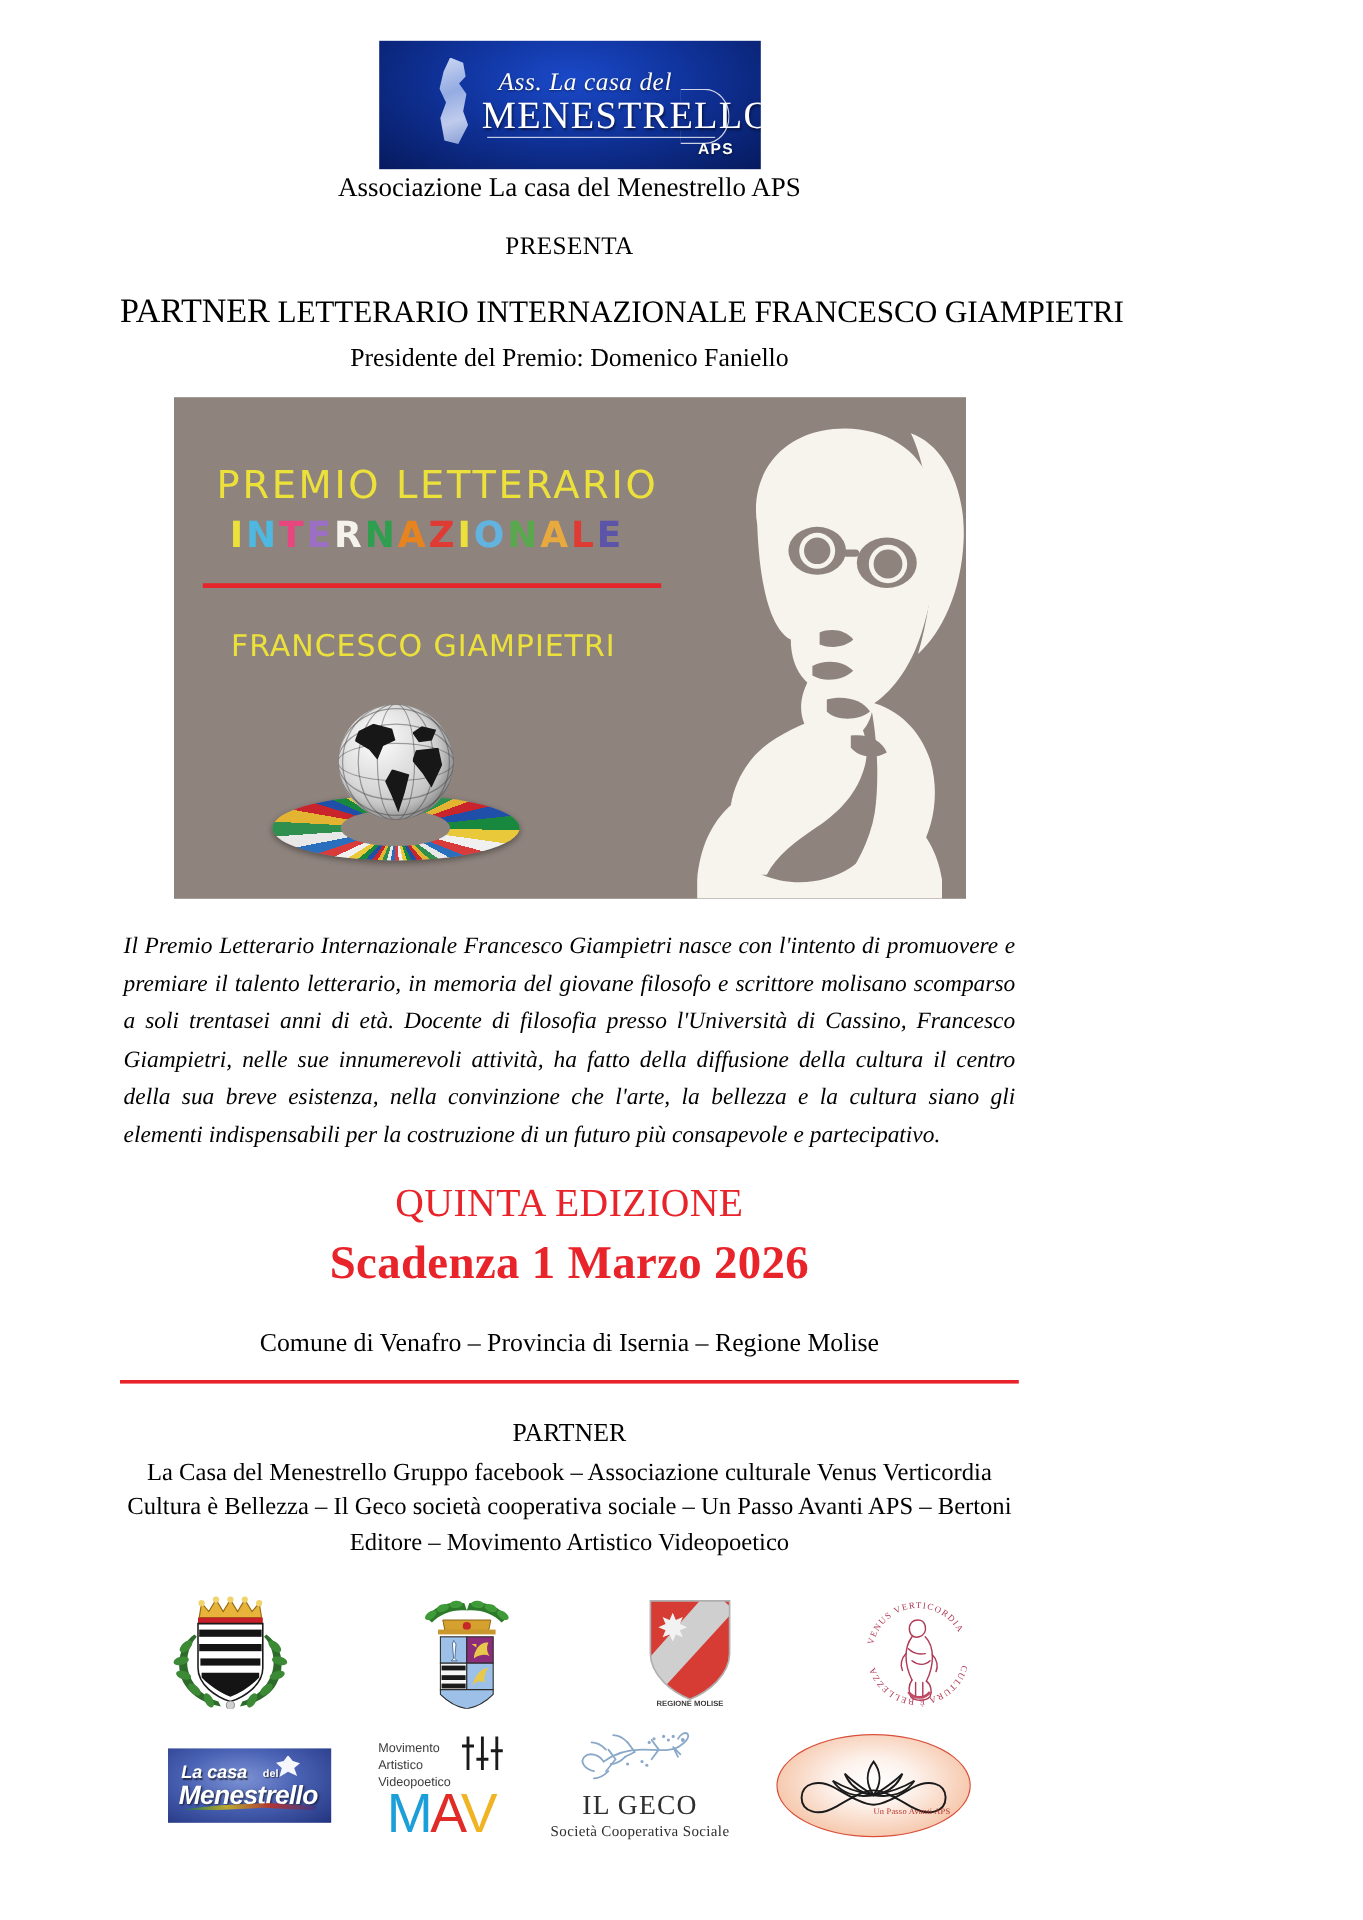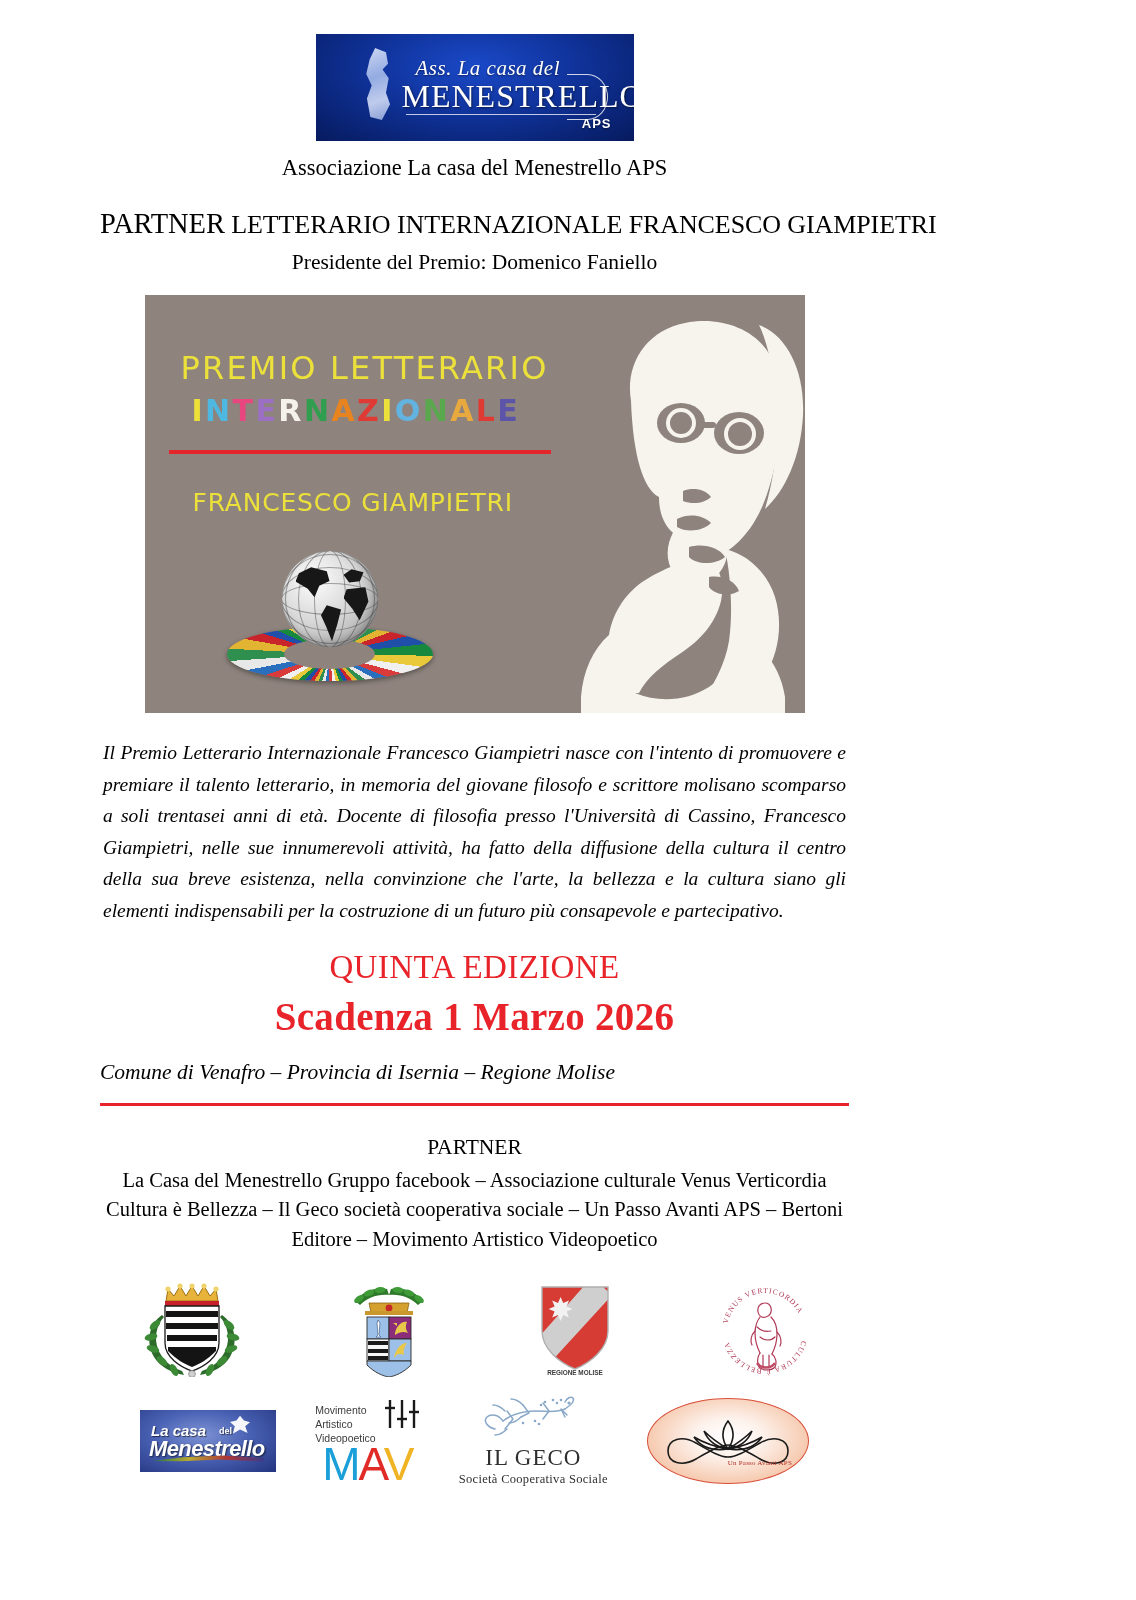--- a/index.html
+++ b/index.html
@@ -97,21 +97,21 @@
     height: 44px;
     border: 1.5px solid rgba(255,255,255,.8);
     border-left: none;
     border-radius: 0 50% 50% 0 / 0 50% 50% 0;
   }
 
   
   .assoc-line {
     text-align: center;
     font-size: 22.5px;
-    margin-top: 13px;
+    margin-top: 1px;
     line-height: 1.25;
   }
   .presenta {
     text-align: center;
     font-size: 21px;
     margin-top: 23px;
     letter-spacing: .3px;
   }
   .premio-title {
     text-align: center;
@@ -295,23 +295,23 @@
   }
 
   
   .patrocinio-title {
     text-align: center;
     font-size: 21.5px;
     margin-top: 44px;
     letter-spacing: .3px;
   }
   .patrocinio-list {
+    text-align: center;
     font-size: 21.5px;
-    margin-top: 21px;
-    font-style: italic;
+    margin-top: 32px;
   }
   .red-rule {
     height: 3px;
     background: #e8232a;
     margin-top: 18px;
   }
 
   
   .partner-title {
     text-align: center;
@@ -467,20 +467,21 @@
       <div class="hl-minstrel"></div>
       <div class="hl-script">Ass. La casa del</div>
       <div class="hl-main">MENESTRELLO</div>
       <div class="hl-underline"></div>
       <div class="hl-arc"></div>
       <div class="hl-aps">APS</div>
     </div>
   </div>
 
   <div class="assoc-line">Associazione La casa del Menestrello APS</div>
+  <div class="presenta">PRESENTA</div>
   <div class="premio-title"><span class="big">PARTNER</span><span> LETTERARIO INTERNAZIONALE FRANCESCO GIAMPIETRI</span></div>
   <div class="presidente">Presidente del Premio: Domenico Faniello</div>
 
   <div class="poster-wrap">
     <div class="poster">
       <div class="poster-line1">PREMIO LETTERARIO</div>
       <div class="poster-line2"><span style="color: rgb(236, 225, 59);">I</span><span style="color: rgb(79, 184, 224);">N</span><span style="color: rgb(232, 70, 127);">T</span><span style="color: rgb(155, 111, 196);">E</span><span style="color: rgb(245, 242, 236);">R</span><span style="color: rgb(47, 158, 79);">N</span><span style="color: rgb(232, 132, 31);">A</span><span style="color: rgb(224, 58, 53);">Z</span><span style="color: rgb(236, 225, 59);">I</span><span style="color: rgb(99, 179, 224);">O</span><span style="color: rgb(90, 168, 78);">N</span><span style="color: rgb(232, 169, 63);">A</span><span style="color: rgb(224, 58, 53);">L</span><span style="color: rgb(91, 84, 168);">E</span></div>
       <div class="poster-rule"></div>
       <div class="poster-line3">FRANCESCO GIAMPIETRI</div>
 

